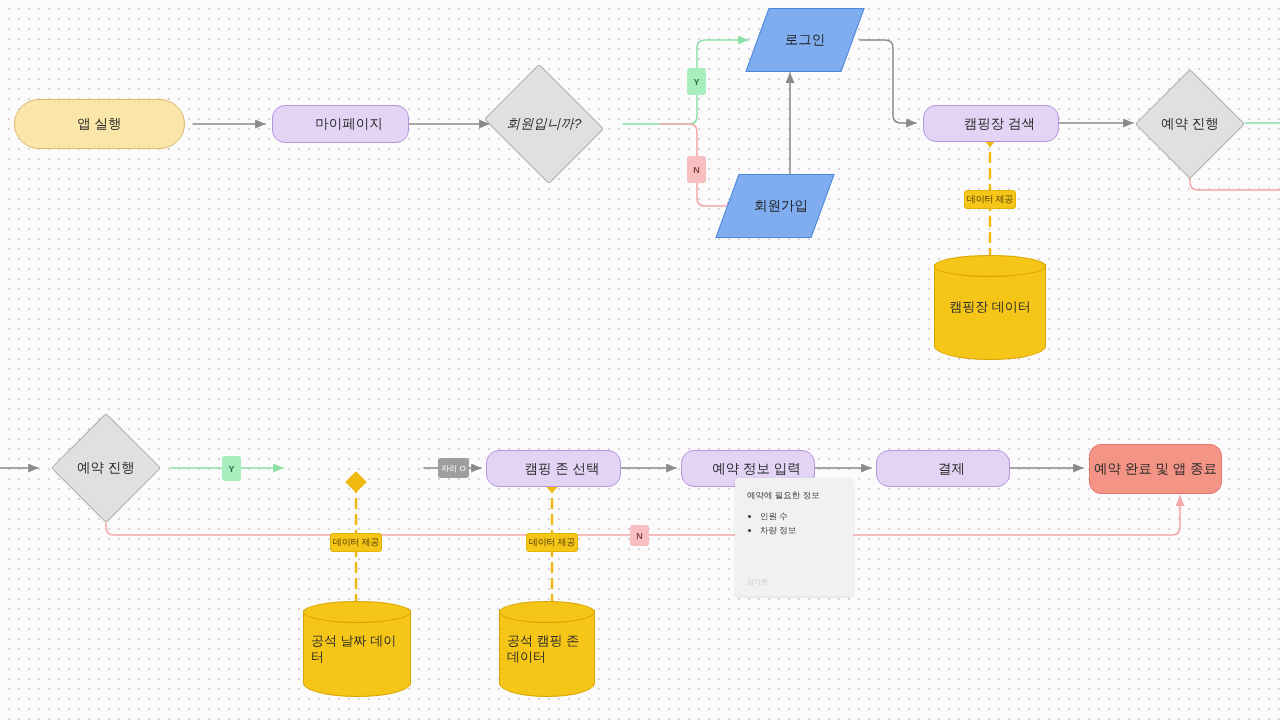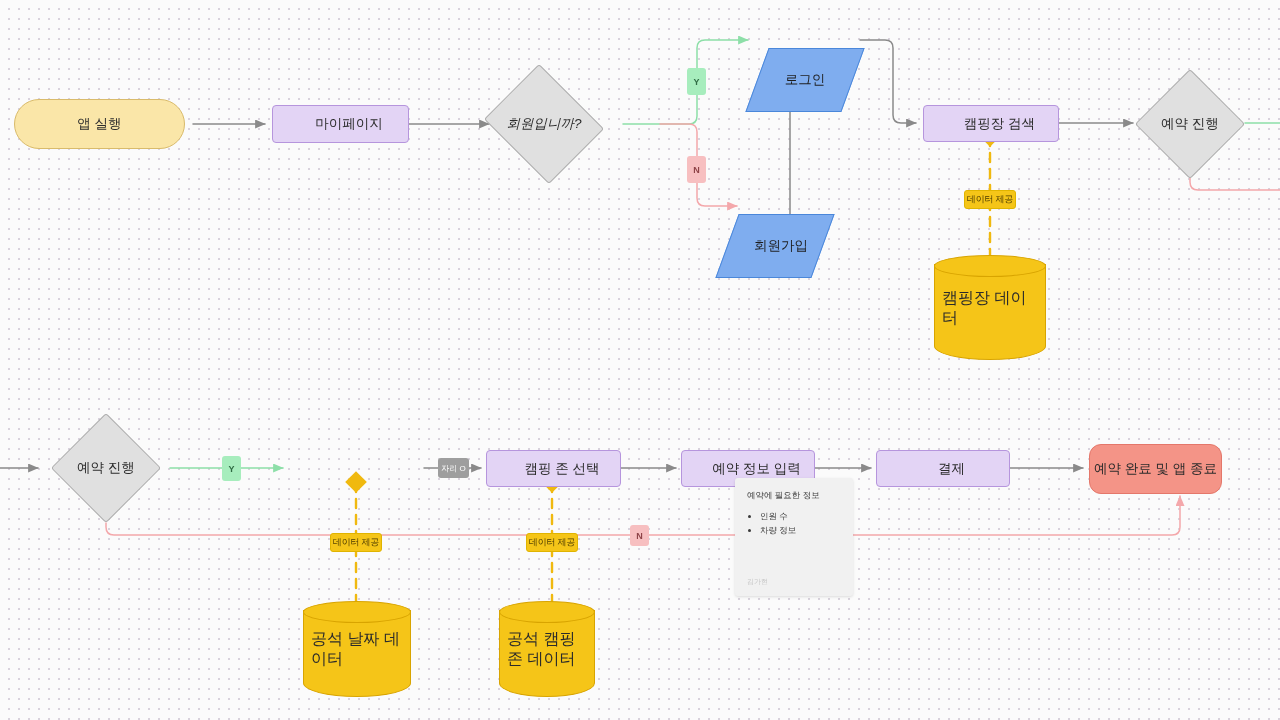--- a/index.html
+++ b/index.html
@@ -25,35 +25,35 @@
   .n-start {
     background: #fae6a8; border: 1.6px solid #d9bb6b;
     border-radius: 26px; font-size: 13.5px;
   }
   .n-end {
     background: #f49487; border: 1.6px solid #e4776a;
     border-radius: 12px; font-size: 13.5px;
   }
   .n-proc {
     background: #e3d4f5; border: 1.6px solid #b695dd;
-    border-radius: 4px; font-size: 13.5px; padding-left: 17px;
+    border-radius: 13px; font-size: 13.5px; padding-left: 17px;
   }
   .n-dec-wrap { position: absolute; }
   .n-dec-shape {
     position: absolute; inset: 0;
     background: #e0e0e0; border: 1.6px solid #adadad;
     transform: rotate(45deg);
     border-radius: 3px;
   }
   .n-dec-label {
     position: absolute; inset: 0; display: flex;
     align-items: center; justify-content: center;
     font-size: 13.5px; color: #2b2b2b;
   }
-  .n-io-wrap { position: absolute; margin-top: 40px; }
+  .n-io-wrap { position: absolute; }
   .n-io-shape {
     position: absolute; inset: 0;
     background: #7fadef; border: 1.6px solid #4a87da;
     transform: skewX(-20deg);
   }
   .n-io-label {
     position: absolute; inset: 0; display: flex;
     align-items: center; justify-content: center;
     font-size: 13.5px; color: #1d1d1d;
   }
@@ -65,21 +65,21 @@
     border-radius: 0 0 50% 50% / 0 0 14px 14px;
   }
   .n-db-top {
     position: absolute; left: 0; right: 0; top: 0; height: 20px;
     background: #f5c518; border: 1.6px solid #d8a400;
     border-radius: 50%;
   }
   .n-db-label {
     position: absolute; left: 0; right: 0; top: 0; bottom: 0;
     display: flex; align-items: center; justify-content: center;
-    font-size: 16px; color: #2b2b2b; line-height: 1.25;
+    font-size: 13px; color: #2b2b2b; line-height: 1.25;
     padding: 0 8px; box-sizing: border-box;
   }
 
   
   .badge {
     position: absolute; box-sizing: border-box; display: flex;
     align-items: center; justify-content: center;
     font-size: 9px; border-radius: 3px; font-weight: 600;
   }
   .badge-y { background: #a7edbd; color: #2f6b43; }

